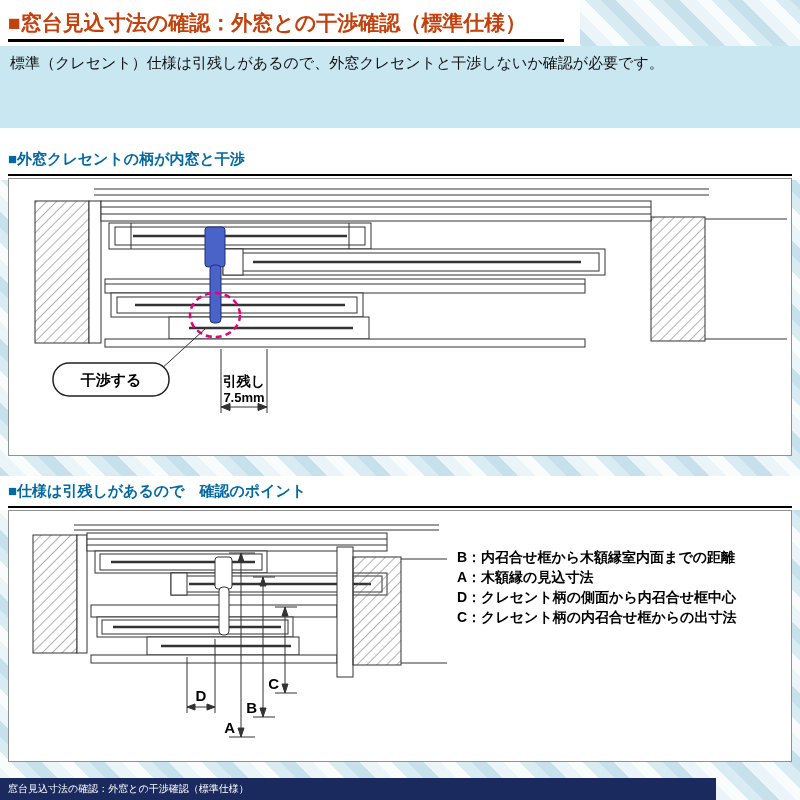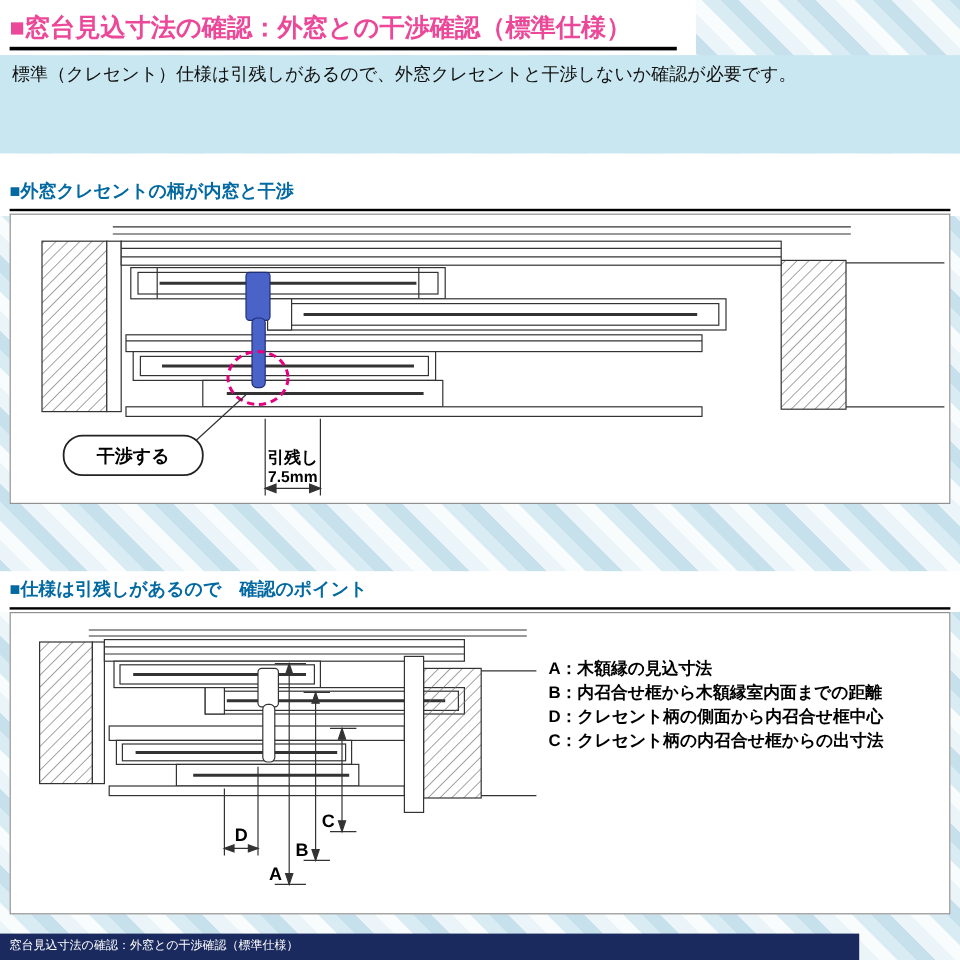--- a/index.html
+++ b/index.html
@@ -3,32 +3,32 @@
 <meta charset="utf-8">
 <style>
   html,body{margin:0;padding:0;}
   body{
     width:800px;height:800px;position:relative;overflow:hidden;
     font-family:"Liberation Sans","DejaVu Sans",sans-serif;
     background:repeating-linear-gradient(45deg,#c7e1ec 0 11px,#eaf4f9 11px 23px,#f8fcfd 23px 34px,#d9ecf3 34px 45px);
   }
   .abs{position:absolute;}
   .title-block{left:0;top:0;width:580px;height:46px;background:#ffffff;}
-  .page-title{left:8px;top:9px;font-size:21px;font-weight:bold;color:#ec4899;white-space:nowrap;}
+  .page-title{left:8px;top:9px;font-size:21px;font-weight:bold;color:#c2410c;white-space:nowrap;}
   .title-underline{left:8px;top:39px;width:556px;height:3px;background:#000;}
   .info-box{left:0;top:46px;width:800px;height:82px;background:#c9e7f1;color:#101010;}
   .info-box p{margin:0;padding:0 0 0 10px;font-size:15px;line-height:26px;white-space:nowrap;}
   .info-box{padding-top:4px;box-sizing:border-box;}
   .head-row1{left:0;top:128px;width:800px;height:52px;background:#ffffff;}
   .sec-heading{font-size:15px;font-weight:bold;color:#0369a1;white-space:nowrap;}
   .sec1-heading{left:8px;top:150px;}
   .sec-underline{height:2px;background:#000;}
   .sec1-underline{left:8px;top:174px;width:784px;}
   .panel{background:#ffffff;border:1px solid #919191;box-sizing:border-box;}
-  .panel1{left:8px;top:178px;width:784px;height:242px;}
+  .panel1{left:8px;top:178px;width:784px;height:278px;}
   .head-row2{left:0;top:476px;width:800px;height:34px;background:#ffffff;}
   .sec2-heading{left:8px;top:482px;}
   .sec2-underline{left:8px;top:506px;width:784px;}
   .panel2{left:8px;top:510px;width:784px;height:252px;}
   .legend{position:absolute;left:448px;top:36px;}
   .legend div{font-size:14px;font-weight:bold;color:#000;line-height:20px;white-space:nowrap;}
   .footer{left:0;top:778px;width:716px;height:22px;background:#1b2a5e;color:#ffffff;}
   .footer span{display:block;font-size:10px;line-height:22px;padding-left:8px;white-space:nowrap;}
   svg{display:block;}
   svg text{font-family:"Liberation Sans","DejaVu Sans",sans-serif;fill:#000;stroke:none;}
@@ -209,22 +209,22 @@
         <path d="M266,90 l-3,9 h6 z" fill="#333"></path>
         <path d="M266,176 l-3,-9 h6 z" fill="#333"></path>
       </g>
     </g>
     <text x="182" y="184" text-anchor="middle" font-size="15" font-weight="bold">D</text>
     <text x="216" y="216" text-anchor="end" font-size="15" font-weight="bold">A</text>
     <text x="238" y="196" text-anchor="end" font-size="15" font-weight="bold">B</text>
     <text x="260" y="172" text-anchor="end" font-size="15" font-weight="bold">C</text>
   </svg>
   <div class="legend">
+    <div>B：内召合せ框から木額縁室内面までの距離</div>
     <div>A：木額縁の見込寸法</div>
-    <div>B：内召合せ框から木額縁室内面までの距離</div>
     <div>D：クレセント柄の側面から内召合せ框中心</div>
     <div>C：クレセント柄の内召合せ框からの出寸法</div>
   </div>
 </div>
 
 <div class="abs footer">
   <span>窓台見込寸法の確認：外窓との干渉確認（標準仕様）</span>
 </div>
 
 </body></html>

